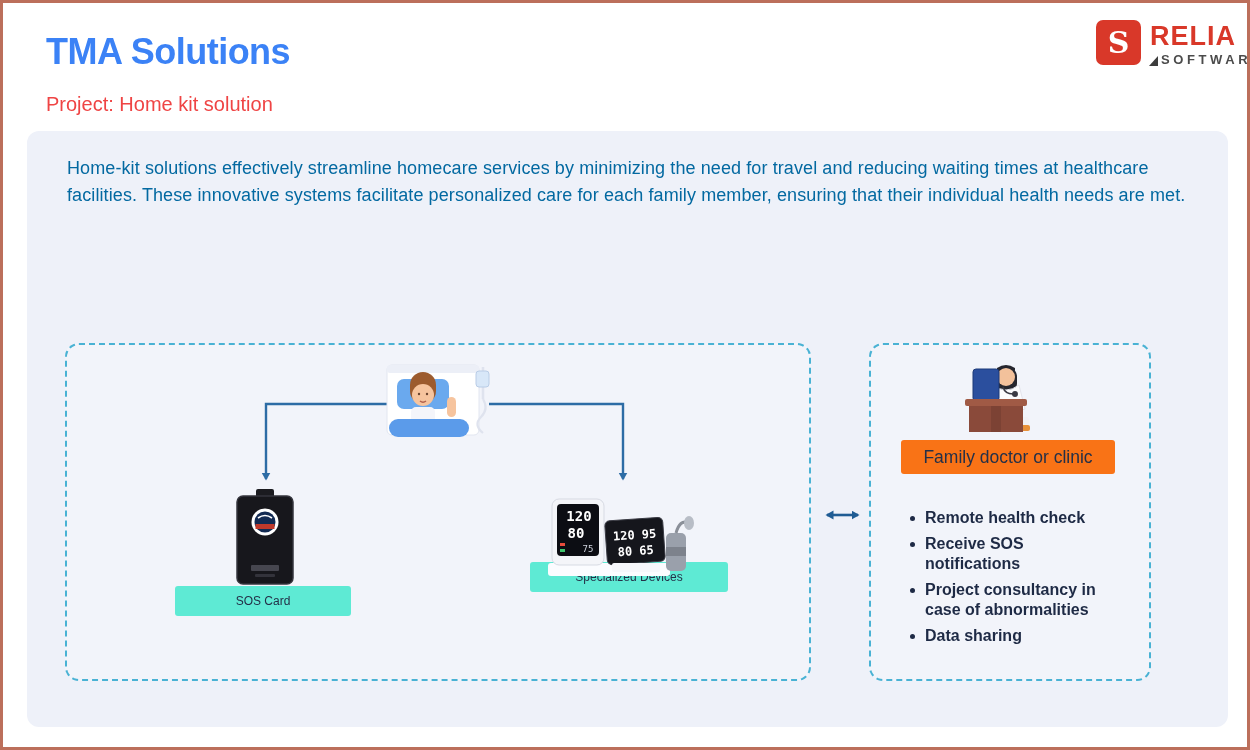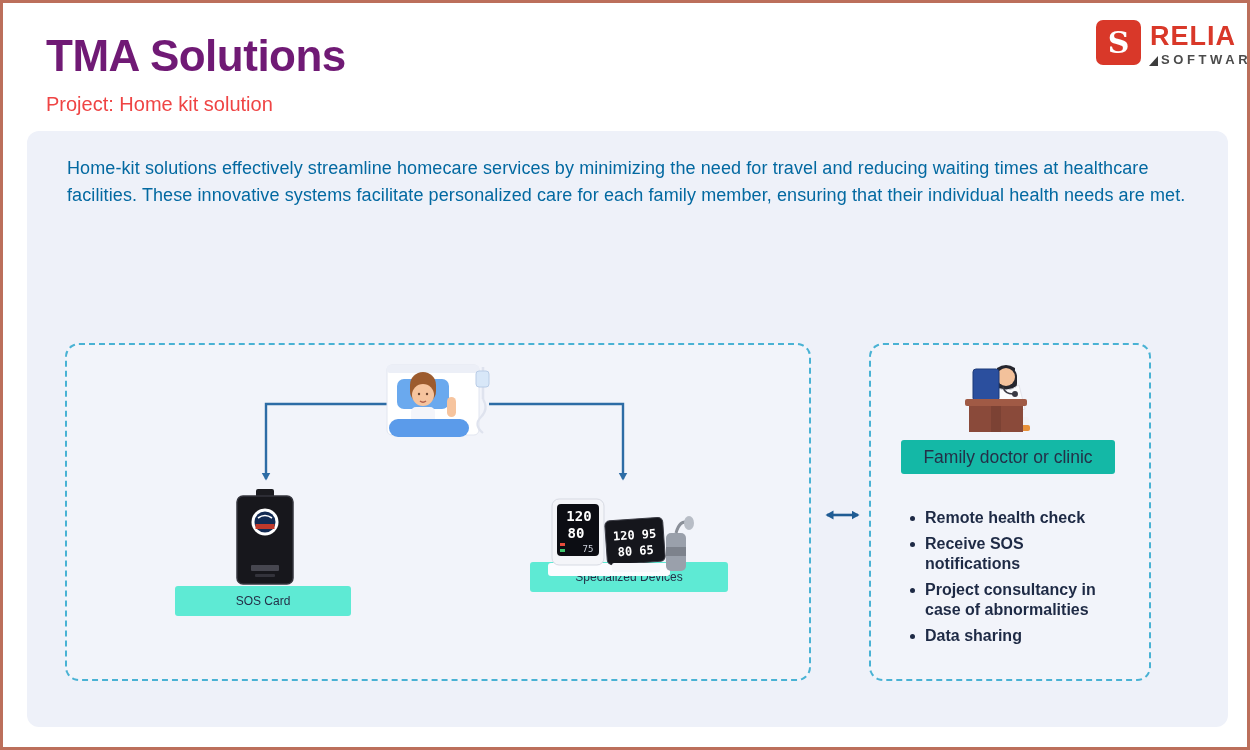--- a/index.html
+++ b/index.html
@@ -3,22 +3,22 @@
 <meta charset="utf-8">
 <style>
   html,body{margin:0;padding:0;background:#ffffff;}
   .page{
     position:relative;width:1250px;height:750px;box-sizing:border-box;
     border:3px solid #bc6f5b;background:#ffffff;overflow:hidden;
     font-family:"Liberation Sans","DejaVu Sans",sans-serif;
   }
   
   .title{
-    position:absolute;left:43px;top:28px;font-size:44px;font-weight:800;
-    letter-spacing:-0.5px;color:#701a75;
+    position:absolute;left:43px;top:28px;font-size:36px;font-weight:800;
+    letter-spacing:-0.5px;color:#3b82f6;
   }
   .subtitle{
     position:absolute;left:43px;top:90px;font-size:20px;font-weight:500;color:#ef4444;
   }
   .logo{position:absolute;left:1093px;top:17px;display:flex;align-items:flex-start;gap:9px;}
   .logo-icon{
     width:45px;height:45px;background:#d93829;border-radius:7px;position:relative;
     display:flex;align-items:center;justify-content:center;
     color:#ffffff;font-size:30px;font-weight:800;font-family:"DejaVu Serif",serif;
   }
@@ -52,21 +52,21 @@
     background:#5eead4;border-radius:3px;color:#243048;font-size:12px;font-weight:500;
   }
   .sos-label{left:172px;top:583px;width:176px;height:30px;}
   .devices-label{left:527px;top:559px;width:198px;height:30px;}
   .homekit-bar{
     position:absolute;left:172px;top:625px;width:533px;height:33px;background:#2e9ff2;
     border-radius:6px;display:flex;align-items:center;justify-content:center;
     color:#eaf6ff;font-size:17px;font-weight:600;letter-spacing:0.4px;
   }
   .clinic-label{
-    left:898px;top:437px;width:214px;height:34px;background:#14b8a6;font-size:17.5px;
+    left:898px;top:437px;width:214px;height:34px;background:#f97316;font-size:17.5px;
   }
   .bullet-list{
     position:absolute;left:905px;top:505px;width:215px;list-style:none;margin:0;padding:0;
     color:#1e2a45;font-size:16px;line-height:20.5px;font-weight:700;
   }
   .bullet-list li{position:relative;padding-left:17px;margin-bottom:5px;max-width:180px;}
   .bullet-list li::before{
     content:"";position:absolute;left:2px;top:8px;width:5px;height:5px;border-radius:50%;
     background:#1e2a45;
   }

